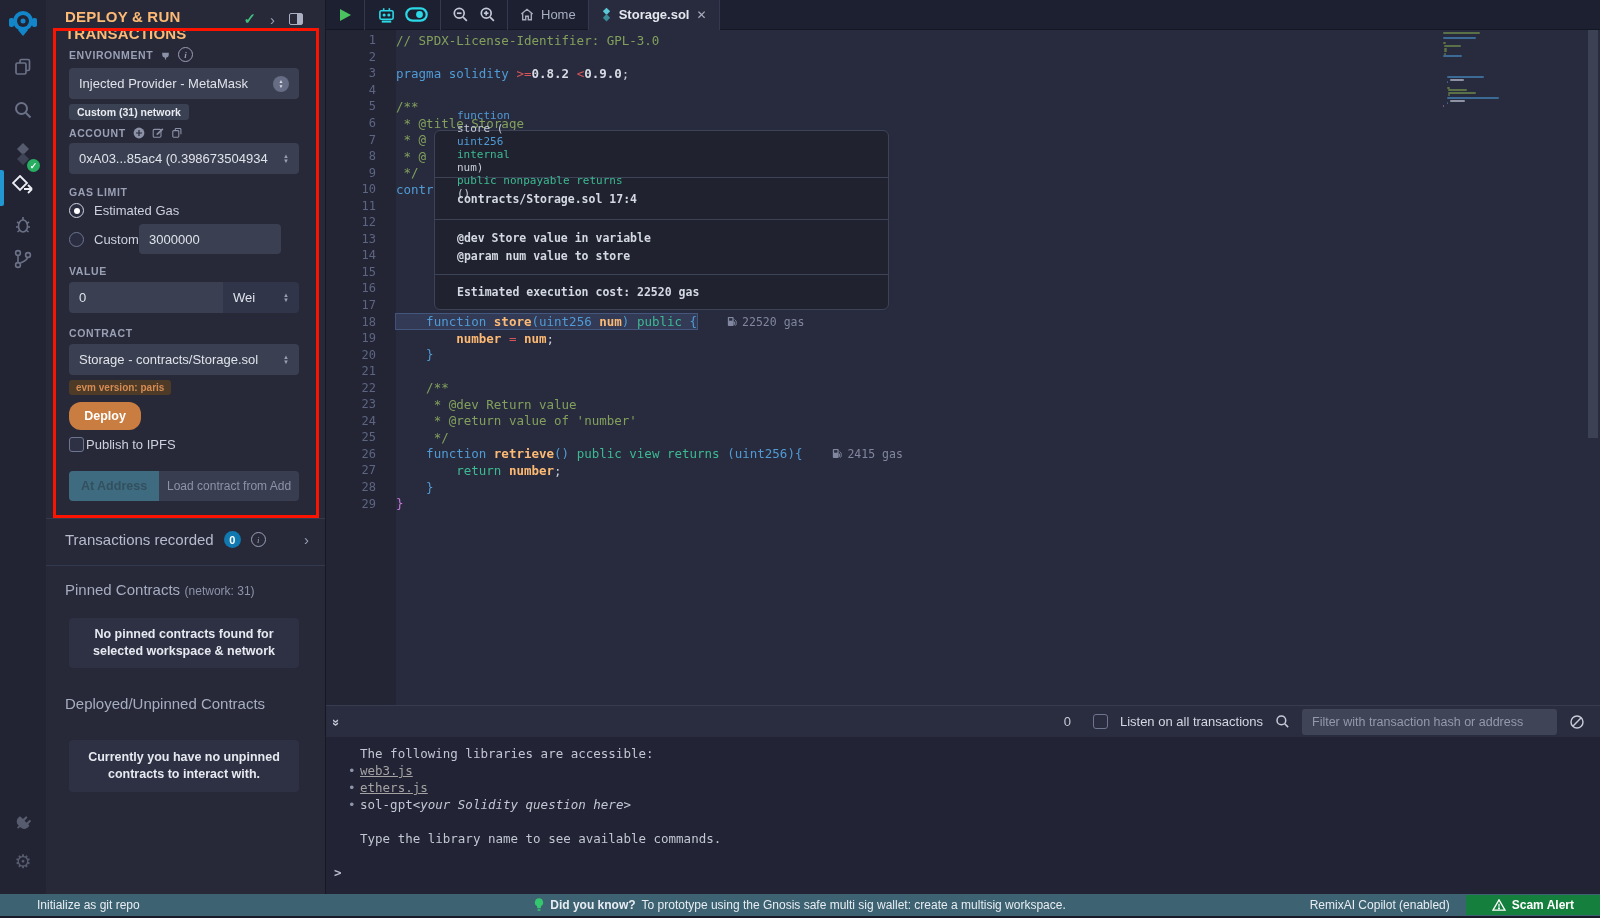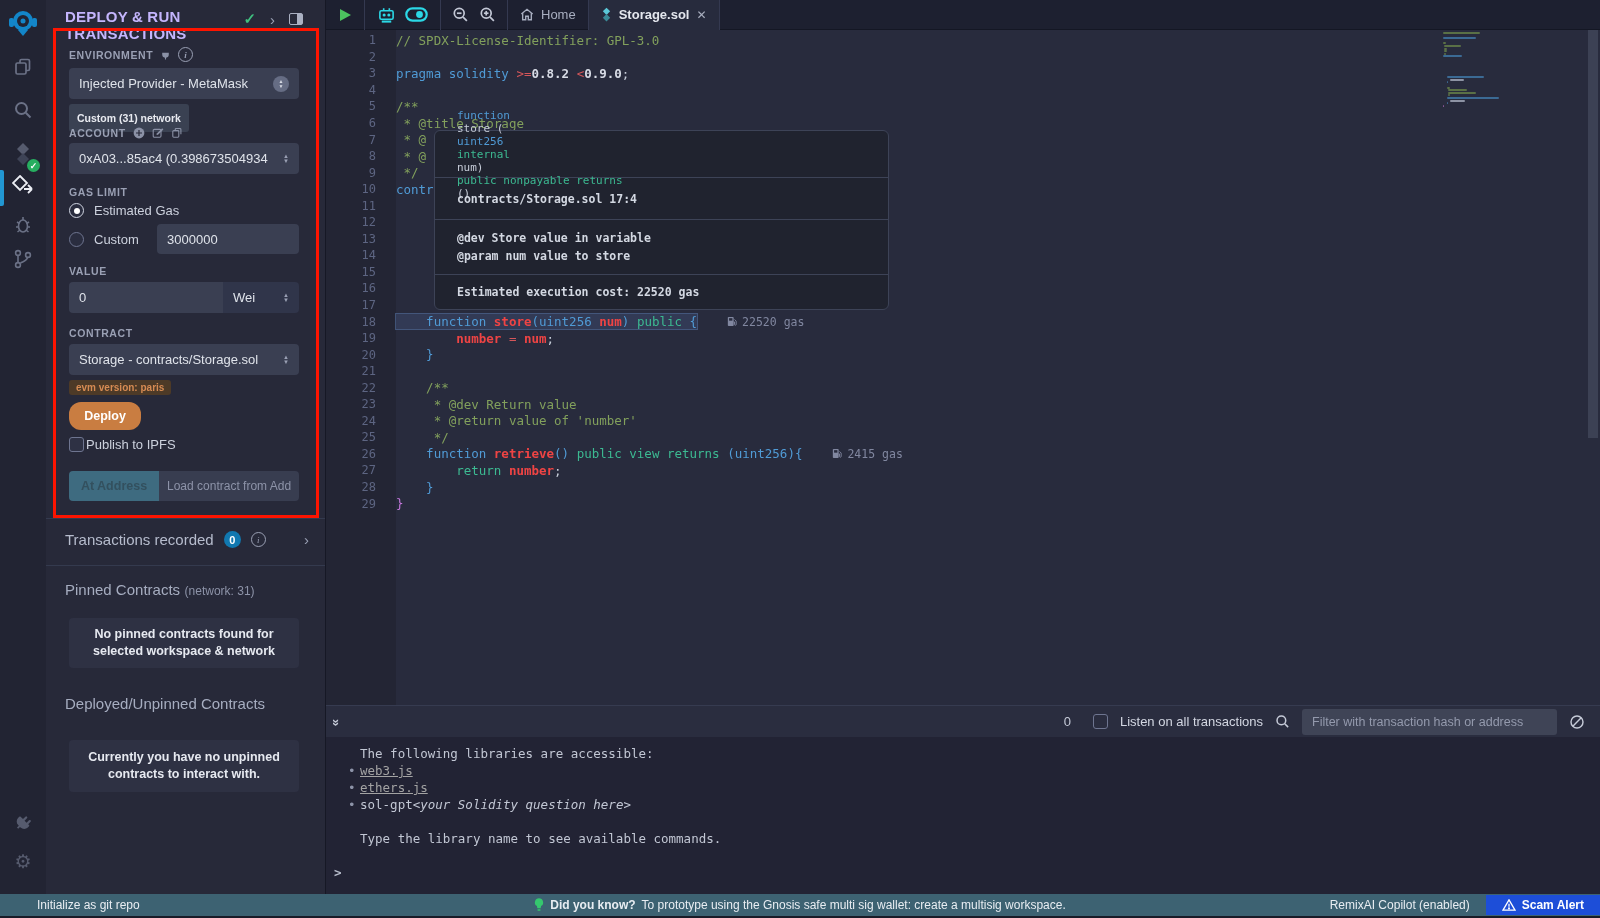--- a/index.html
+++ b/index.html
@@ -10,35 +10,35 @@
   
   #rail { position:absolute; left:0; top:0; width:46px; height:894px; background:#222433; z-index:5; }
   .rail-item { position:absolute; left:0; width:46px; display:flex; justify-content:center; align-items:center; }
   .rail-item svg { display:block; }
   .rail-active-bar { position:absolute; left:0; top:170px; width:4px; height:36px; background:#2297d2; border-radius:0 2px 2px 0; }
   .badge-check { position:absolute; right:6px; bottom:-4px; width:13px; height:13px; background:#27ae60; border-radius:50%;
     color:#fff; font-size:9px; display:flex; align-items:center; justify-content:center; font-weight:bold; }
 
   
   #panel { position:absolute; left:46px; top:0; width:279px; height:894px; background:#272939; overflow:hidden; }
-  .panel-title { position:absolute; left:19px; top:8px; font-size:15px; font-weight:bold; color:#c4b5fd; line-height:17px; letter-spacing:.2px; }
+  .panel-title { position:absolute; left:19px; top:8px; font-size:15px; font-weight:bold; color:#fdba74; line-height:17px; letter-spacing:.2px; }
   .panel-head-icons { position:absolute; right:22px; top:10px; display:flex; gap:14px; align-items:center; }
   .icon-check { color:#3fbf7f; font-size:15px; font-weight:bold; }
   .icon-chev { color:#9aa0b4; font-size:15px; }
   .icon-panelbox { width:14px; height:12px; border:1.6px solid #aab0c2; border-radius:2px; position:relative; }
   .icon-panelbox::after { content:""; position:absolute; right:0; top:0; width:5px; height:100%; background:#aab0c2; }
 
   #red-box { position:absolute; left:7px; top:28px; width:266px; height:490px; border:3px solid #fd1400; z-index:9; pointer-events:none; }
 
   .sec-label { font-size:10.5px; letter-spacing:.6px; color:#9aa0b4; font-weight:bold; display:flex; align-items:center; gap:7px; }
   .field { background:#3a3f52; border-radius:4px; color:#dfe3ea; font-size:13px; display:flex; align-items:center; padding:0 10px; }
   .stepper { margin-left:auto; display:flex; flex-direction:column; line-height:5px; color:#9aa0b4; font-size:6px; }
   .stepper-circle { margin-left:auto; width:16px; height:16px; border-radius:50%; background:#666d84; color:#d9dce5;
     display:flex; flex-direction:column; align-items:center; justify-content:center; font-size:5px; line-height:4.5px; }
-  .mini-badge { display:inline-block; background:#3a4152; border-radius:3px; color:#e8eaf0; font-size:10.5px; font-weight:bold; padding:8px 8px; }
+  .mini-badge { display:inline-block; background:#3a4152; border-radius:3px; color:#e8eaf0; font-size:10.5px; font-weight:bold; padding:2px 8px; }
   .radio { width:15px; height:15px; border-radius:50%; border:1.5px solid #6e7590; background:#2a2d3f; position:relative; flex:none; }
   .radio.sel { border-color:#d0d5e2; }
   .radio.sel::after { content:""; position:absolute; left:3.5px; top:3.5px; width:6px; height:6px; border-radius:50%; background:#fff; }
   .chkbox { width:15px; height:15px; border:1.5px solid #6e7590; border-radius:3px; background:#2e3144; flex:none; }
   .opt-label { font-size:13px; color:#ccd1dd; }
   .evm-badge { display:inline-block; background:#4d3a27; color:#d68b53; font-size:10px; font-weight:bold; padding:2px 7px; border-radius:3px; }
   .btn-deploy { width:72px; height:28px; background:#c97d41; border:none; border-radius:12px; color:#fff; font-weight:bold; font-size:12.5px; }
   .btn-ataddr { width:90px; height:30px; background:#3e6b80; border:none; border-radius:4px 0 0 4px; color:#33505e; font-weight:bold; font-size:12.5px; }
   .inp-ataddr { width:140px; height:30px; background:#383d50; border:none; border-radius:0 4px 4px 0; color:#d5d9e2; font-size:12px; padding:0 8px; }
   .inp-ataddr::placeholder { color:#8d93a8; }
@@ -61,21 +61,21 @@
 
   
   #editor { position:absolute; left:0; top:30px; width:1275px; height:675px; background:#282b3d; overflow:hidden; }
   #gutter-bg { position:absolute; left:0; top:0; width:70px; height:675px; background:#232534; }
   #code-lines { position:absolute; left:0; top:2px; width:1275px; font-family:"DejaVu Sans Mono", monospace; font-size:12.5px; }
   .code-row { height:16.55px; display:flex; align-items:center; }
   .gutter-num { width:50px; text-align:right; color:#5d6582; font-size:12px; flex:none; }
   .code-text { margin-left:20px; white-space:pre; }
   .code-text.hl { background:rgba(85,115,175,.22); outline:1px solid rgba(100,140,200,.45); }
   .tk-cm{color:#82a05c} .tk-kw{color:#509bd6} .tk-md{color:#3cba92}
-  .tk-id{color:#ef4444;font-weight:600} .tk-op{color:#d4565a} .tk-pl{color:#c6ccd8}
+  .tk-id{color:#fdba74;font-weight:600} .tk-op{color:#d4565a} .tk-pl{color:#c6ccd8}
   .tk-lit{color:#d8dce6;font-weight:600} .tk-br2{color:#c678dd}
   .gas-note { margin-left:30px; display:flex; align-items:center; gap:5px; color:#8187a0; font-size:11.5px; font-family:"DejaVu Sans Mono", monospace; }
 
   #tooltip { position:absolute; left:108px; top:100px; width:455px; background:#20232f; border:1px solid #3d4357; border-radius:6px; z-index:10;
     font-family:"DejaVu Sans Mono", monospace; color:#d3d8e2; }
   .tt-sec { padding:0 22px; display:flex; flex-direction:column; justify-content:center; }
   .tt-sec + .tt-sec { border-top:1px solid #3d4357; }
   #tt-sig { height:46px; font-size:11px; white-space:pre; }
   .tt-bold { font-weight:bold; font-size:11.5px; line-height:18px; }
 
@@ -101,22 +101,22 @@
   .term-italic { font-style:italic; }
   #term-prompt { position:absolute; left:8px; bottom:14px; color:#b7bdcb; font-weight:bold; }
 
   
   #statusbar { position:absolute; left:0; top:894px; width:1600px; height:22px; background:#3d6272; color:#e8edf2;
     font-size:12px; display:flex; align-items:center; z-index:20; }
   #sb-left { margin-left:37px; }
   #sb-center { position:absolute; left:0; width:100%; text-align:center; display:flex; justify-content:center; align-items:center; gap:6px; }
   #sb-right { margin-left:auto; display:flex; align-items:center; gap:0; }
   #sb-copilot { margin-right:16px; }
-  #scam-btn { height:20px; background:#1d4ed8; color:#fff; border:none; font-size:12px; font-weight:bold;
-    display:flex; align-items:center; gap:6px; padding:0 16px; }
+  #scam-btn { height:20px; background:#15803d; color:#fff; border:none; font-size:12px; font-weight:bold;
+    display:flex; align-items:center; gap:6px; padding:0 26px; }
   #bottom-strip { position:absolute; left:0; top:916px; width:1600px; height:2px; background:#191c28; }
 </style>
 </head>
 <body>
 
 <div id="app">
 
   <div id="rail">
     <div class="rail-item" style="top:6px;height:34px">
       <svg width="30" height="30" viewBox="0 0 30 30">
@@ -232,21 +232,21 @@
         <span>GAS LIMIT</span>
       </div>
     <div style="position:absolute;left:23px;top:203px;display:flex;align-items:flex-end;gap:10px">
       <span class="radio sel"></span>
       <span class="opt-label">Estimated Gas</span>
     </div>
     <div style="position:absolute;left:23px;top:232px;display:flex;align-items:center;gap:10px">
       <span class="radio"></span>
       <span class="opt-label">Custom</span>
     </div>
-    <input class="field" style="position: absolute; left: 111px; top: 224px; width: 142px; height: 30px; border: none;" value="3000000">
+    <input class="field" style="position: absolute; left: 93px; top: 224px; width: 142px; height: 30px; border: none;" value="3000000">
 
     <div style="position:absolute;left:23px;top:265px" class="sec-label">
         <span>VALUE</span>
       </div>
     <div style="position:absolute;left:23px;top:282px;width:230px;height:31px;display:flex">
       <input class="field" style="width: 154px; height: 31px; border: none; border-radius: 4px 0px 0px 4px;" value="0">
       <div class="field" style="width:76px;height:31px;background:#30354a;border-radius:0 4px 4px 0">
         <span>Wei</span>
         <span class="stepper">
             <span>▲</span>

